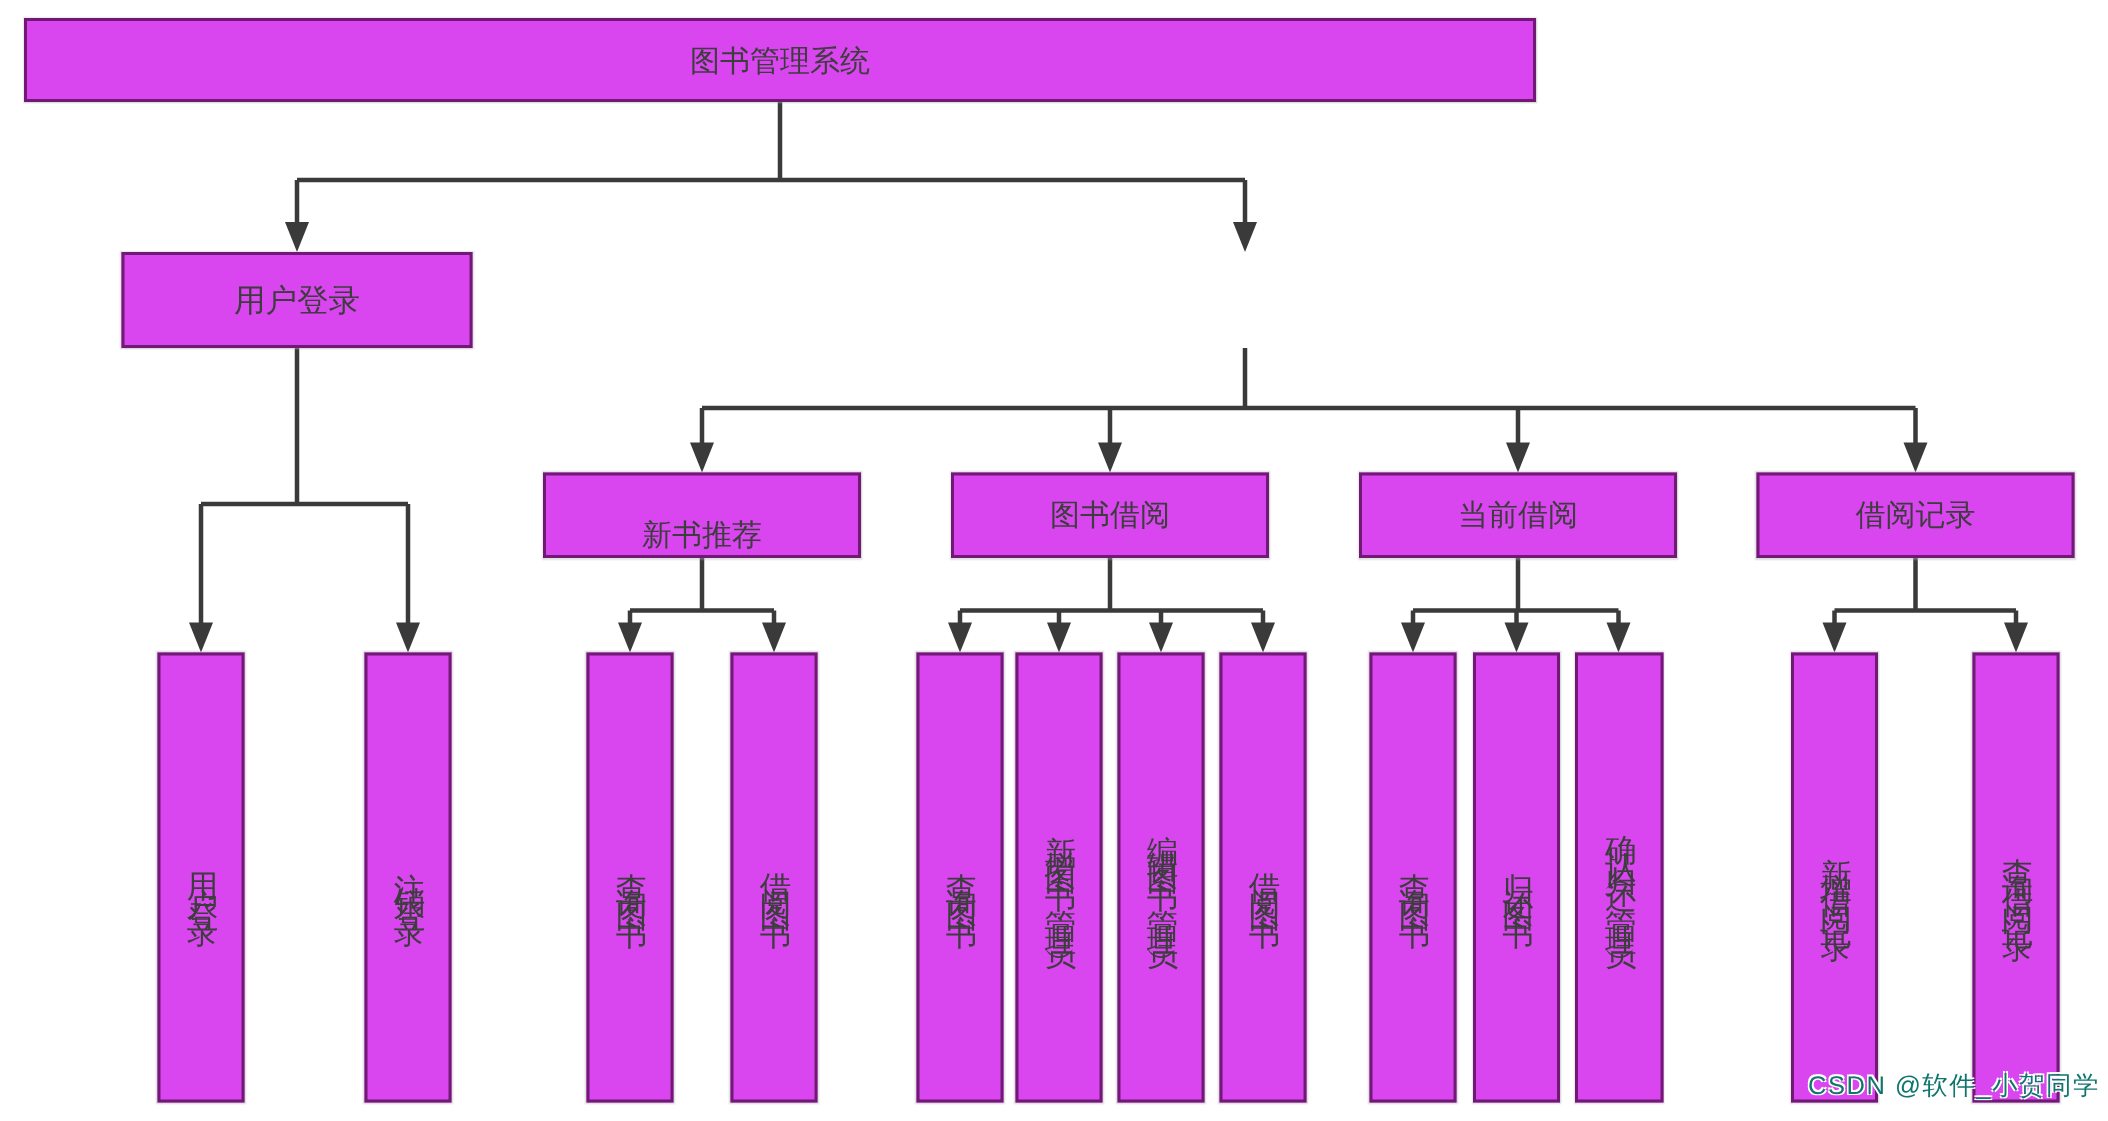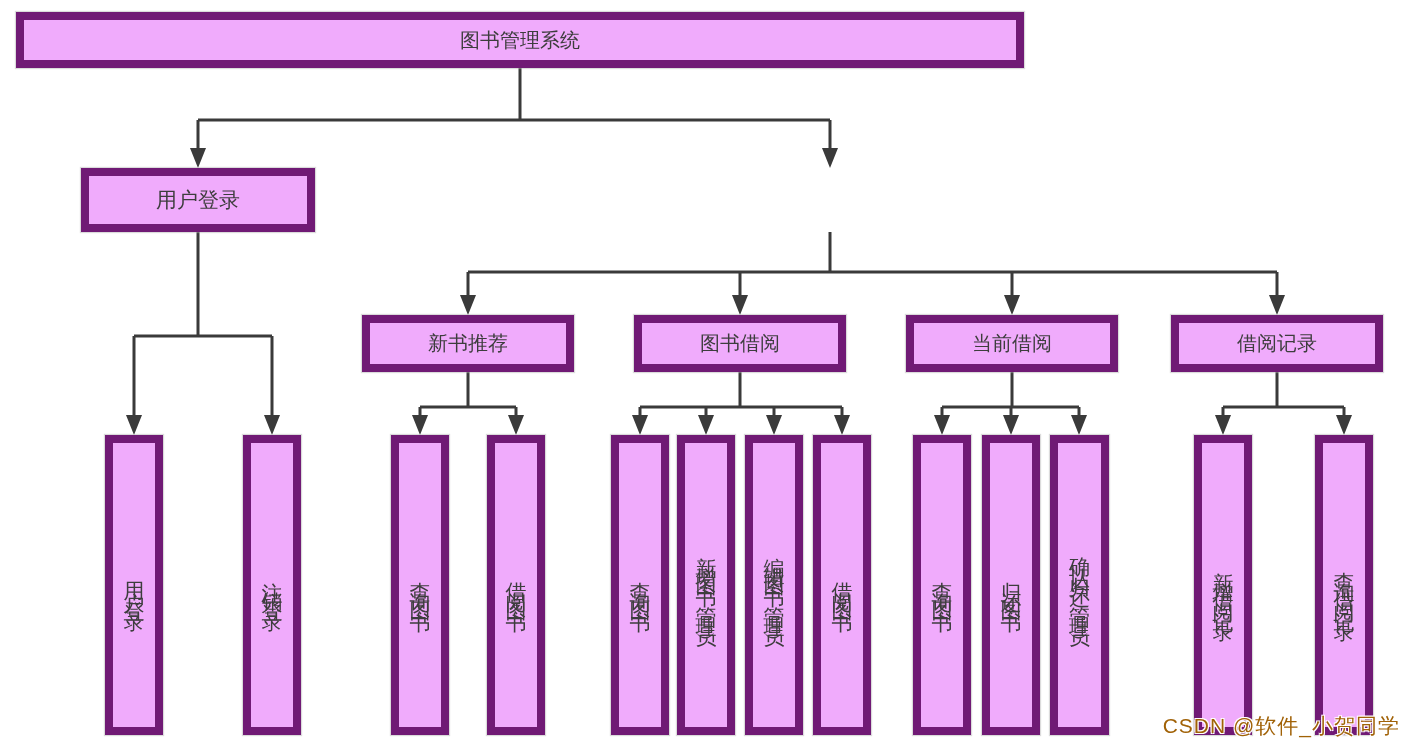--- a/index.html
+++ b/index.html
@@ -17,22 +17,22 @@
   }
   svg.connectors {
     position: absolute;
     left: 0;
     top: 0;
     z-index: 1;
   }
   .node {
     position: absolute;
     box-sizing: border-box;
-    border: 8px solid #701a75;
-    background: #f0abfc;
+    border: 2px solid #701a75;
+    background: #d946ef;
     color: #3d3d3d;
     display: flex;
     align-items: center;
     justify-content: center;
     z-index: 2;
     box-shadow: 0 0 1px 1px rgba(175,175,175,0.45);
   }
   .node.root  { left: 16px;  top: 12px;  width: 1008px; height: 56px; font-size: 20px; }
   .node.l2    { top: 168px; height: 64px; font-size: 21px; }
   .node.l3    { top: 315px; height: 57px; font-size: 20px; }
@@ -41,22 +41,22 @@
     writing-mode: vertical-rl;
     text-orientation: mixed;
     letter-spacing: 10px;
     white-space: nowrap;
   }
   .watermark {
     position: absolute;
     right: 5px;
     top: 712px;
     z-index: 3;
-    font-size: 21px;
-    color: #a16207;
+    font-size: 17px;
+    color: #0f766e;
     letter-spacing: 1px;
     text-shadow: 1px 1px 0 #ffffff, -1px -1px 0 #ffffff, 1px -1px 0 #ffffff, -1px 1px 0 #ffffff;
     white-space: nowrap;
   }
 </style>
 </head>
 <body>
 
 <div class="canvas">
 
@@ -111,21 +111,21 @@
   </svg>
 
   <div class="node root">
     <span>图书管理系统</span>
   </div>
 
   <div class="node l2" style="left:81px; width:234px;">
     <span>用户登录</span>
   </div>
 
-  <div class="node l3" style="left:362px; width:212px;">
+  <div class="node l3" style="left:362px; width:212px;align-items:flex-end;">
     <span>新书推荐</span>
   </div>
   <div class="node l3" style="left:906px; width:212px;">
     <span>当前借阅</span>
   </div>
   <div class="node l3" style="left:634px; width:212px;">
     <span>图书借阅</span>
   </div>
   <div class="node l3" style="left:1171px; width:212px;">
     <span>借阅记录</span>

